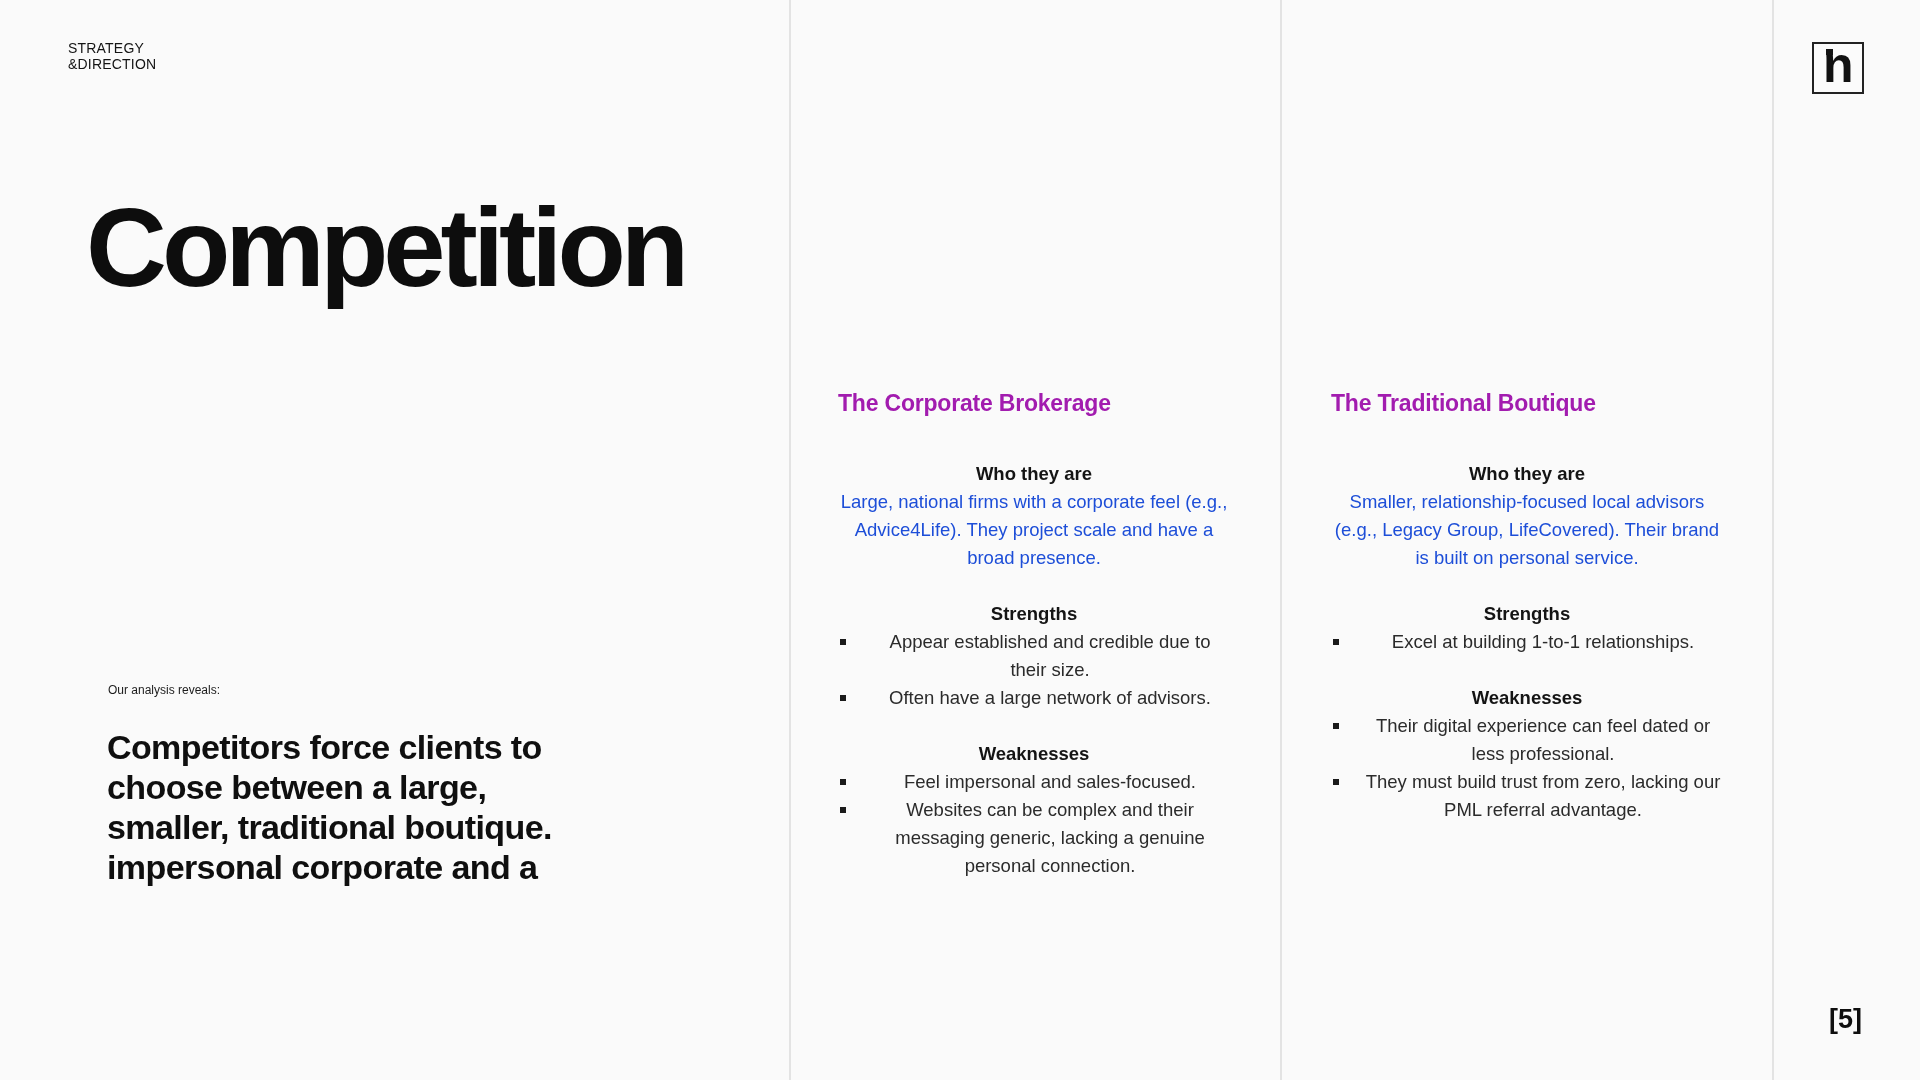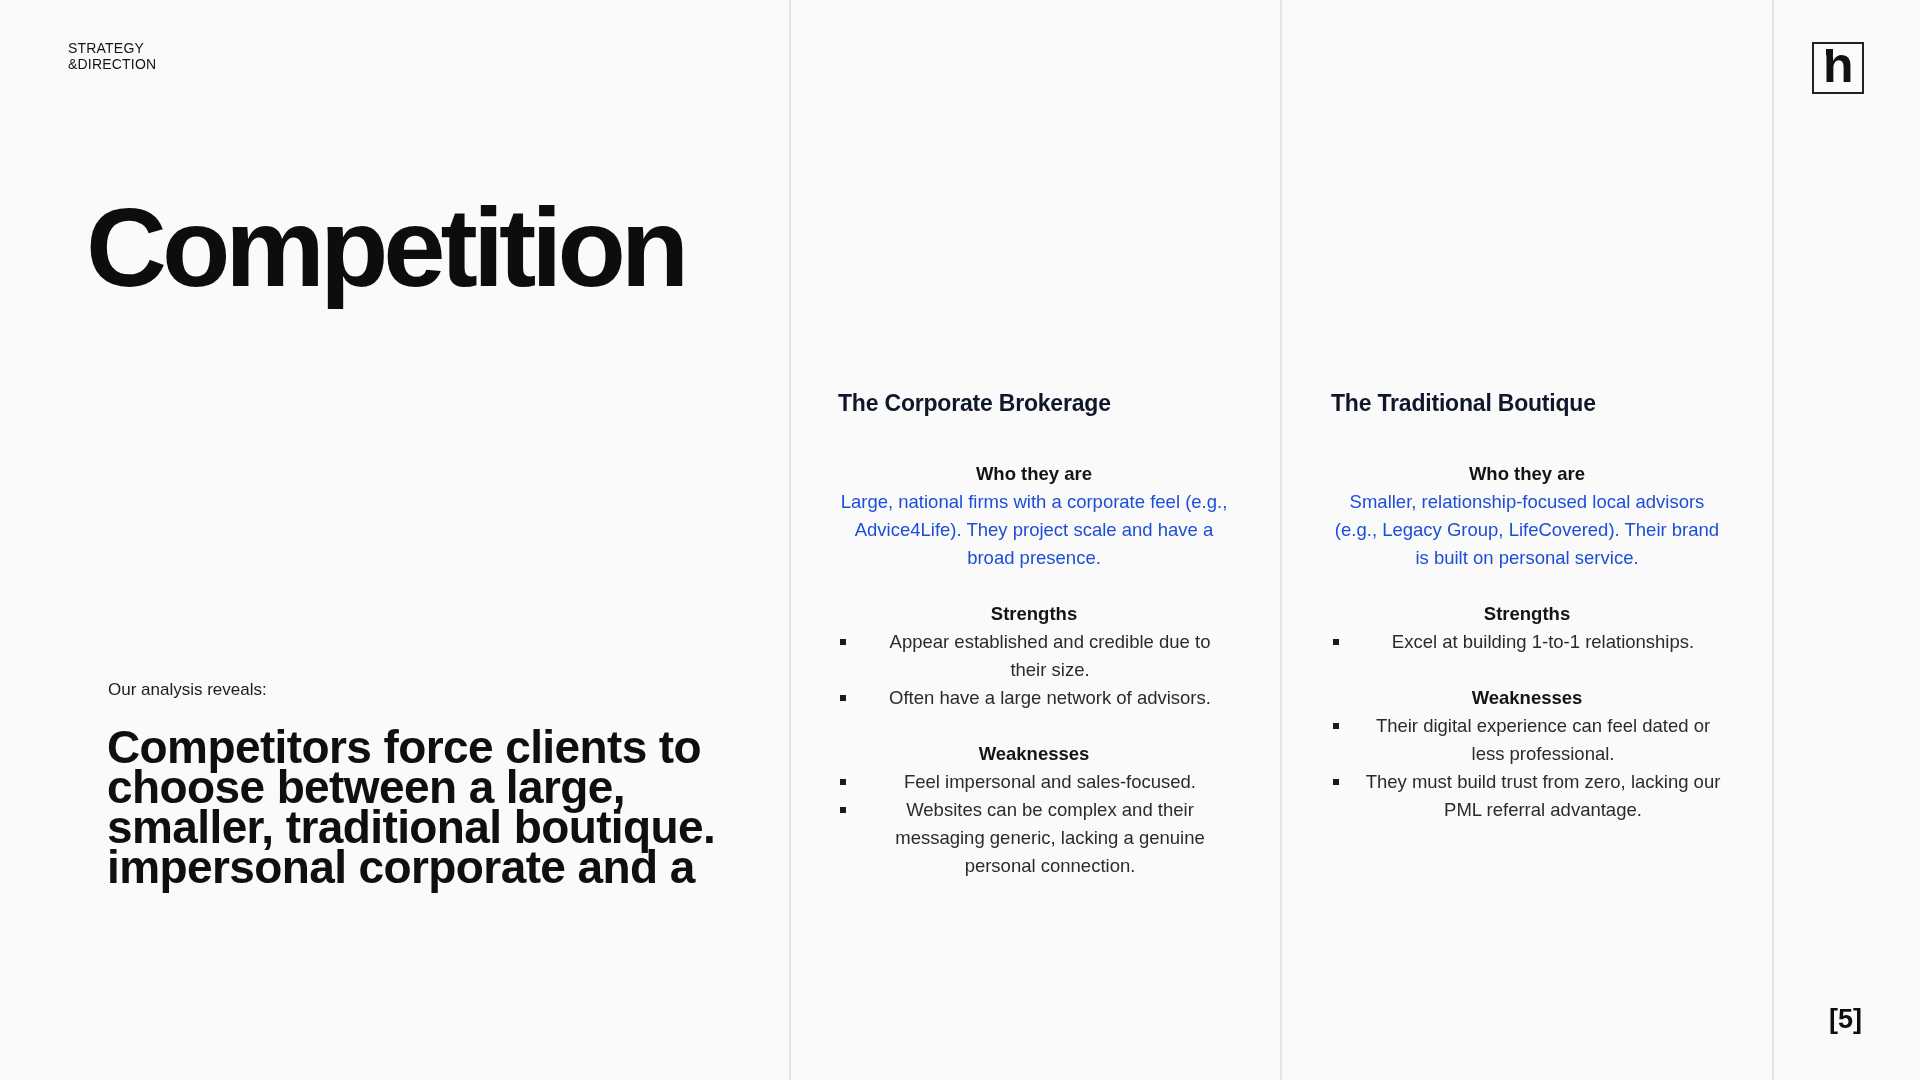--- a/index.html
+++ b/index.html
@@ -42,29 +42,29 @@
     line-height: 1;
     font-weight: 700;
     letter-spacing: -5px;
     color: #0d0d0d;
     white-space: nowrap;
   }
 
   .kicker {
     position: absolute;
     left: 108px; top: 676px;
-    font-size: 17px;
+    font-size: 12px;
     line-height: 28px;
     color: #1c1c1c;
   }
 
   .statement {
     position: absolute;
     left: 107px; top: 727px;
-    font-size: 46px;
+    font-size: 34px;
     line-height: 40px;
     font-weight: 700;
     letter-spacing: -0.6px;
     color: #0f0f0f;
   }
   .statement .line { white-space: nowrap; }
 
   .col {
     position: absolute;
     top: 388px;
@@ -72,21 +72,21 @@
   }
   .col-2 { left: 838px; }
   .col-3 { left: 1331px; }
 
   .col h3 {
     margin: 0 0 42px 0;
     font-size: 23px;
     line-height: 30px;
     font-weight: 700;
     letter-spacing: -0.2px;
-    color: #0f172a;
+    color: #a21caf;
   }
 
   .sec { margin-top: 28px; text-align: center; }
 
   .sec .label {
     font-size: 18.5px;
     line-height: 28px;
     font-weight: 600;
     color: #141414;
   }

